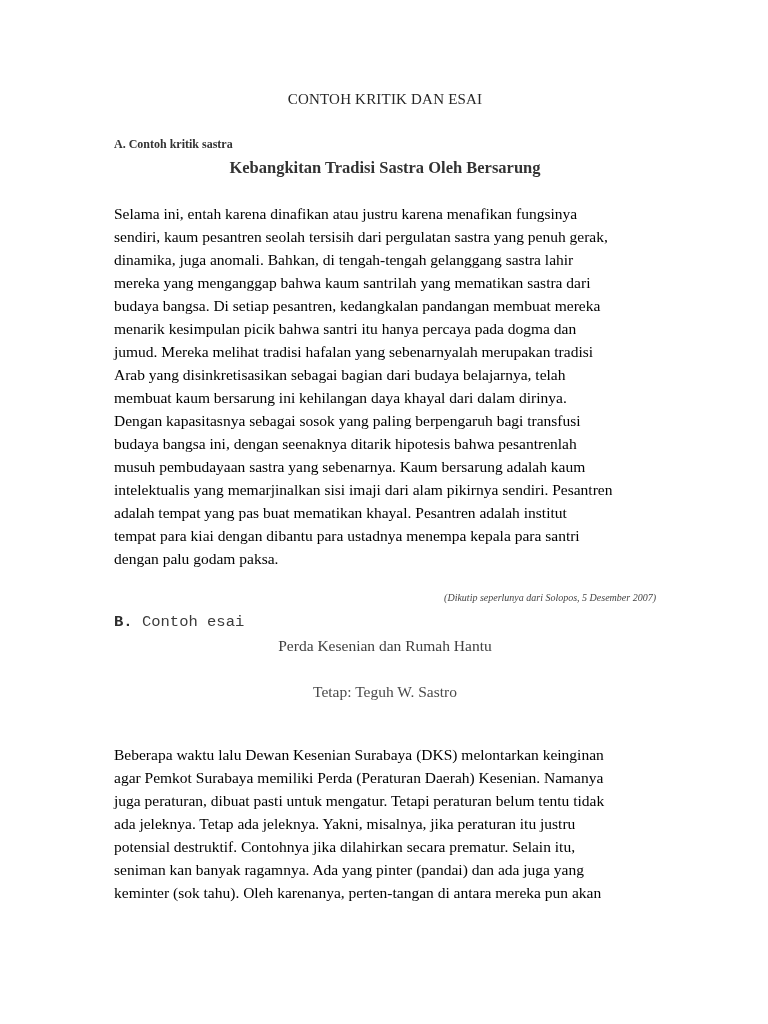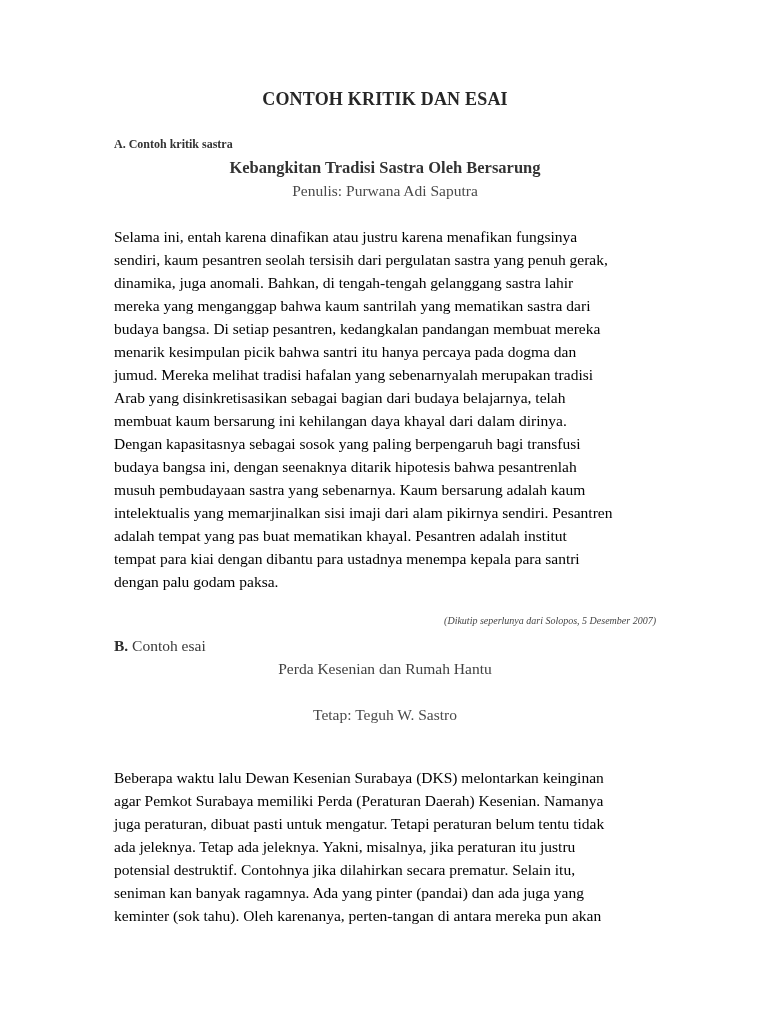--- a/index.html
+++ b/index.html
@@ -21,23 +21,23 @@
     background: #ffffff;
   }
   .content {
     position: absolute;
     left: 114px;
     top: 88px;
     width: 542px;
   }
   .doc-title {
     text-align: center;
-    font-weight: bold;
+    font-weight: normal;
     color: #262626;
-    font-size: 18px;
+    font-size: 15px;
     line-height: 23px;
     letter-spacing: 0.2px;
   }
   .section-a-heading {
     margin-top: 22px;
     font-weight: bold;
     color: #333333;
     font-size: 12px;
     line-height: 23px;
   }
@@ -67,20 +67,21 @@
     font-style: italic;
     font-size: 10px;
     line-height: 23px;
     color: #454545;
   }
   .section-b-heading {
     margin-top: 2px;
     font-size: 15.5px;
     line-height: 23px;
     color: #3b3b3b;
+    font-family: Liberation Mono, monospace;
   }
   .section-b-heading .sec-label {
     font-weight: bold;
     color: #2e2e2e;
   }
   .work-title-b {
     text-align: center;
     font-size: 15.5px;
     line-height: 23px;
     color: #404040;
@@ -101,21 +102,20 @@
 
 <div class="page">
   <div class="content">
 
     <div class="doc-title">CONTOH KRITIK DAN ESAI</div>
 
     <div class="section-a-heading"><span>A.</span> <span>Contoh kritik sastra</span></div>
 
     <div class="work-title">Kebangkitan Tradisi Sastra Oleh Bersarung</div>
 
-    <div class="byline">Penulis: Purwana Adi Saputra</div>
 
     <div class="body-par">Selama ini, entah karena dinafikan atau justru karena menafikan fungsinya
 sendiri, kaum pesantren seolah tersisih dari pergulatan sastra yang penuh gerak,
 dinamika, juga anomali. Bahkan, di tengah-tengah gelanggang sastra lahir
 mereka yang menganggap bahwa kaum santrilah yang mematikan sastra dari
 budaya bangsa. Di setiap pesantren, kedangkalan pandangan membuat mereka
 menarik kesimpulan picik bahwa santri itu hanya percaya pada dogma dan
 jumud. Mereka melihat tradisi hafalan yang sebenarnyalah merupakan tradisi
 Arab yang disinkretisasikan sebagai bagian dari budaya belajarnya, telah
 membuat kaum bersarung ini kehilangan daya khayal dari dalam dirinya.

